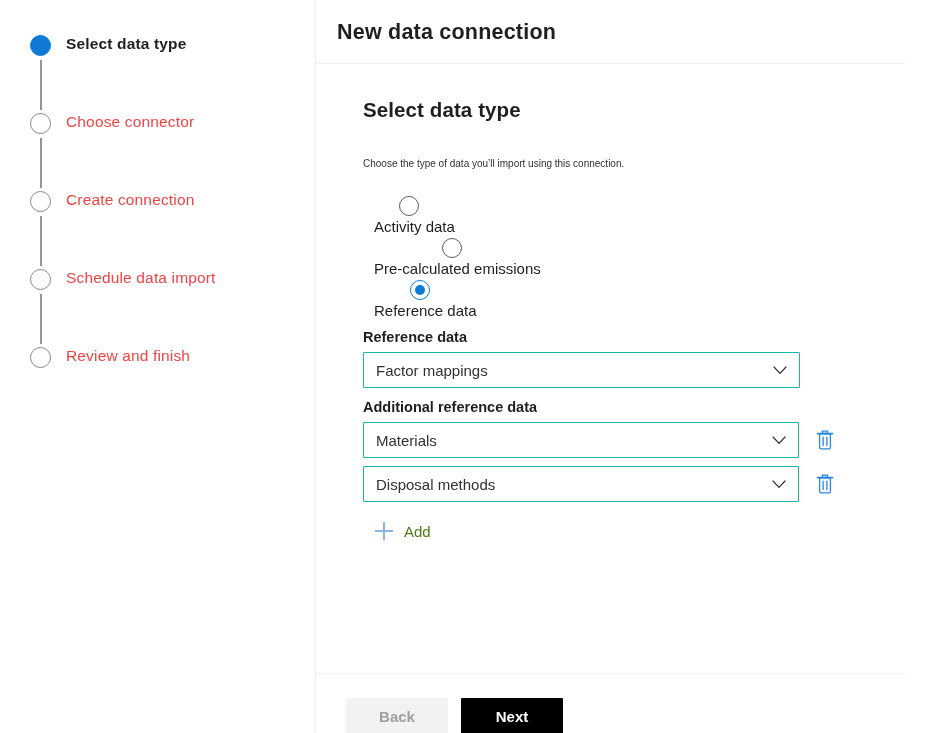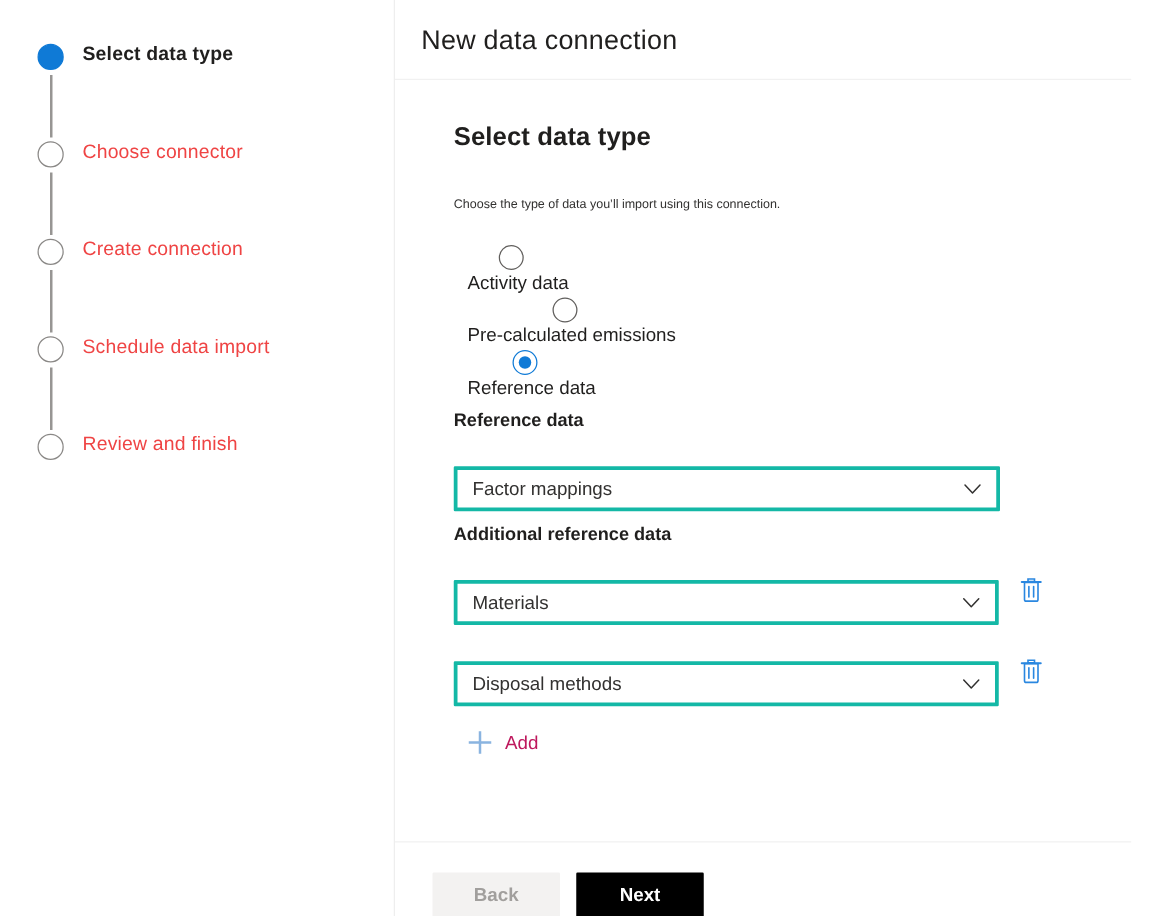--- a/index.html
+++ b/index.html
@@ -107,21 +107,21 @@
     left: 0;
     top: 63px;
     width: 589px;
     height: 1px;
     background: #f1f1f1;
   }
   .panel-title {
     font-size: 21.5px;
     line-height: 28px;
     color: #201f1e;
-    font-weight: 400;
+    font-weight: 700;
     letter-spacing: 0.01em;
   }
 
   .panel-body {
     flex: 1 1 auto;
     padding: 34px 21px 0 47px;
     box-sizing: border-box;
     position: relative;
   }
 
@@ -200,28 +200,27 @@
   .dropdown-row {
     display: flex;
     align-items: center;
     margin-bottom: 8px;
   }
 
   .dropdown {
     position: relative;
     box-sizing: border-box;
     height: 36px;
-    border: 3px solid #14b8a6;
+    border: 1px solid #14b8a6;
     background: #ffffff;
     border-radius: 1px;
     display: flex;
     align-items: center;
     padding: 13px 12px;
     cursor: pointer;
-    margin-top: 21px;
   }
   .dropdown.primary { width: 437px; }
   .dropdown.secondary { width: 436px; }
 
   .dropdown-value {
     font-size: 15px;
     line-height: 21px;
     color: #323130;
     flex: 1 1 auto;
     white-space: nowrap;
@@ -276,21 +275,21 @@
   .add-plus::before {
     left: 0; top: 8px; width: 18px; height: 1.6px;
   }
   .add-plus::after {
     top: 0; left: 8px; height: 18px; width: 1.6px;
   }
   .add-label {
     margin-left: 11px;
     font-size: 15px;
     line-height: 21px;
-    color: #be185d;
+    color: #4d7c0f;
   }
 
   
   .panel-footer {
     position: absolute;
     left: 0;
     bottom: 0;
     width: 612px;
     height: 60px;
   }

